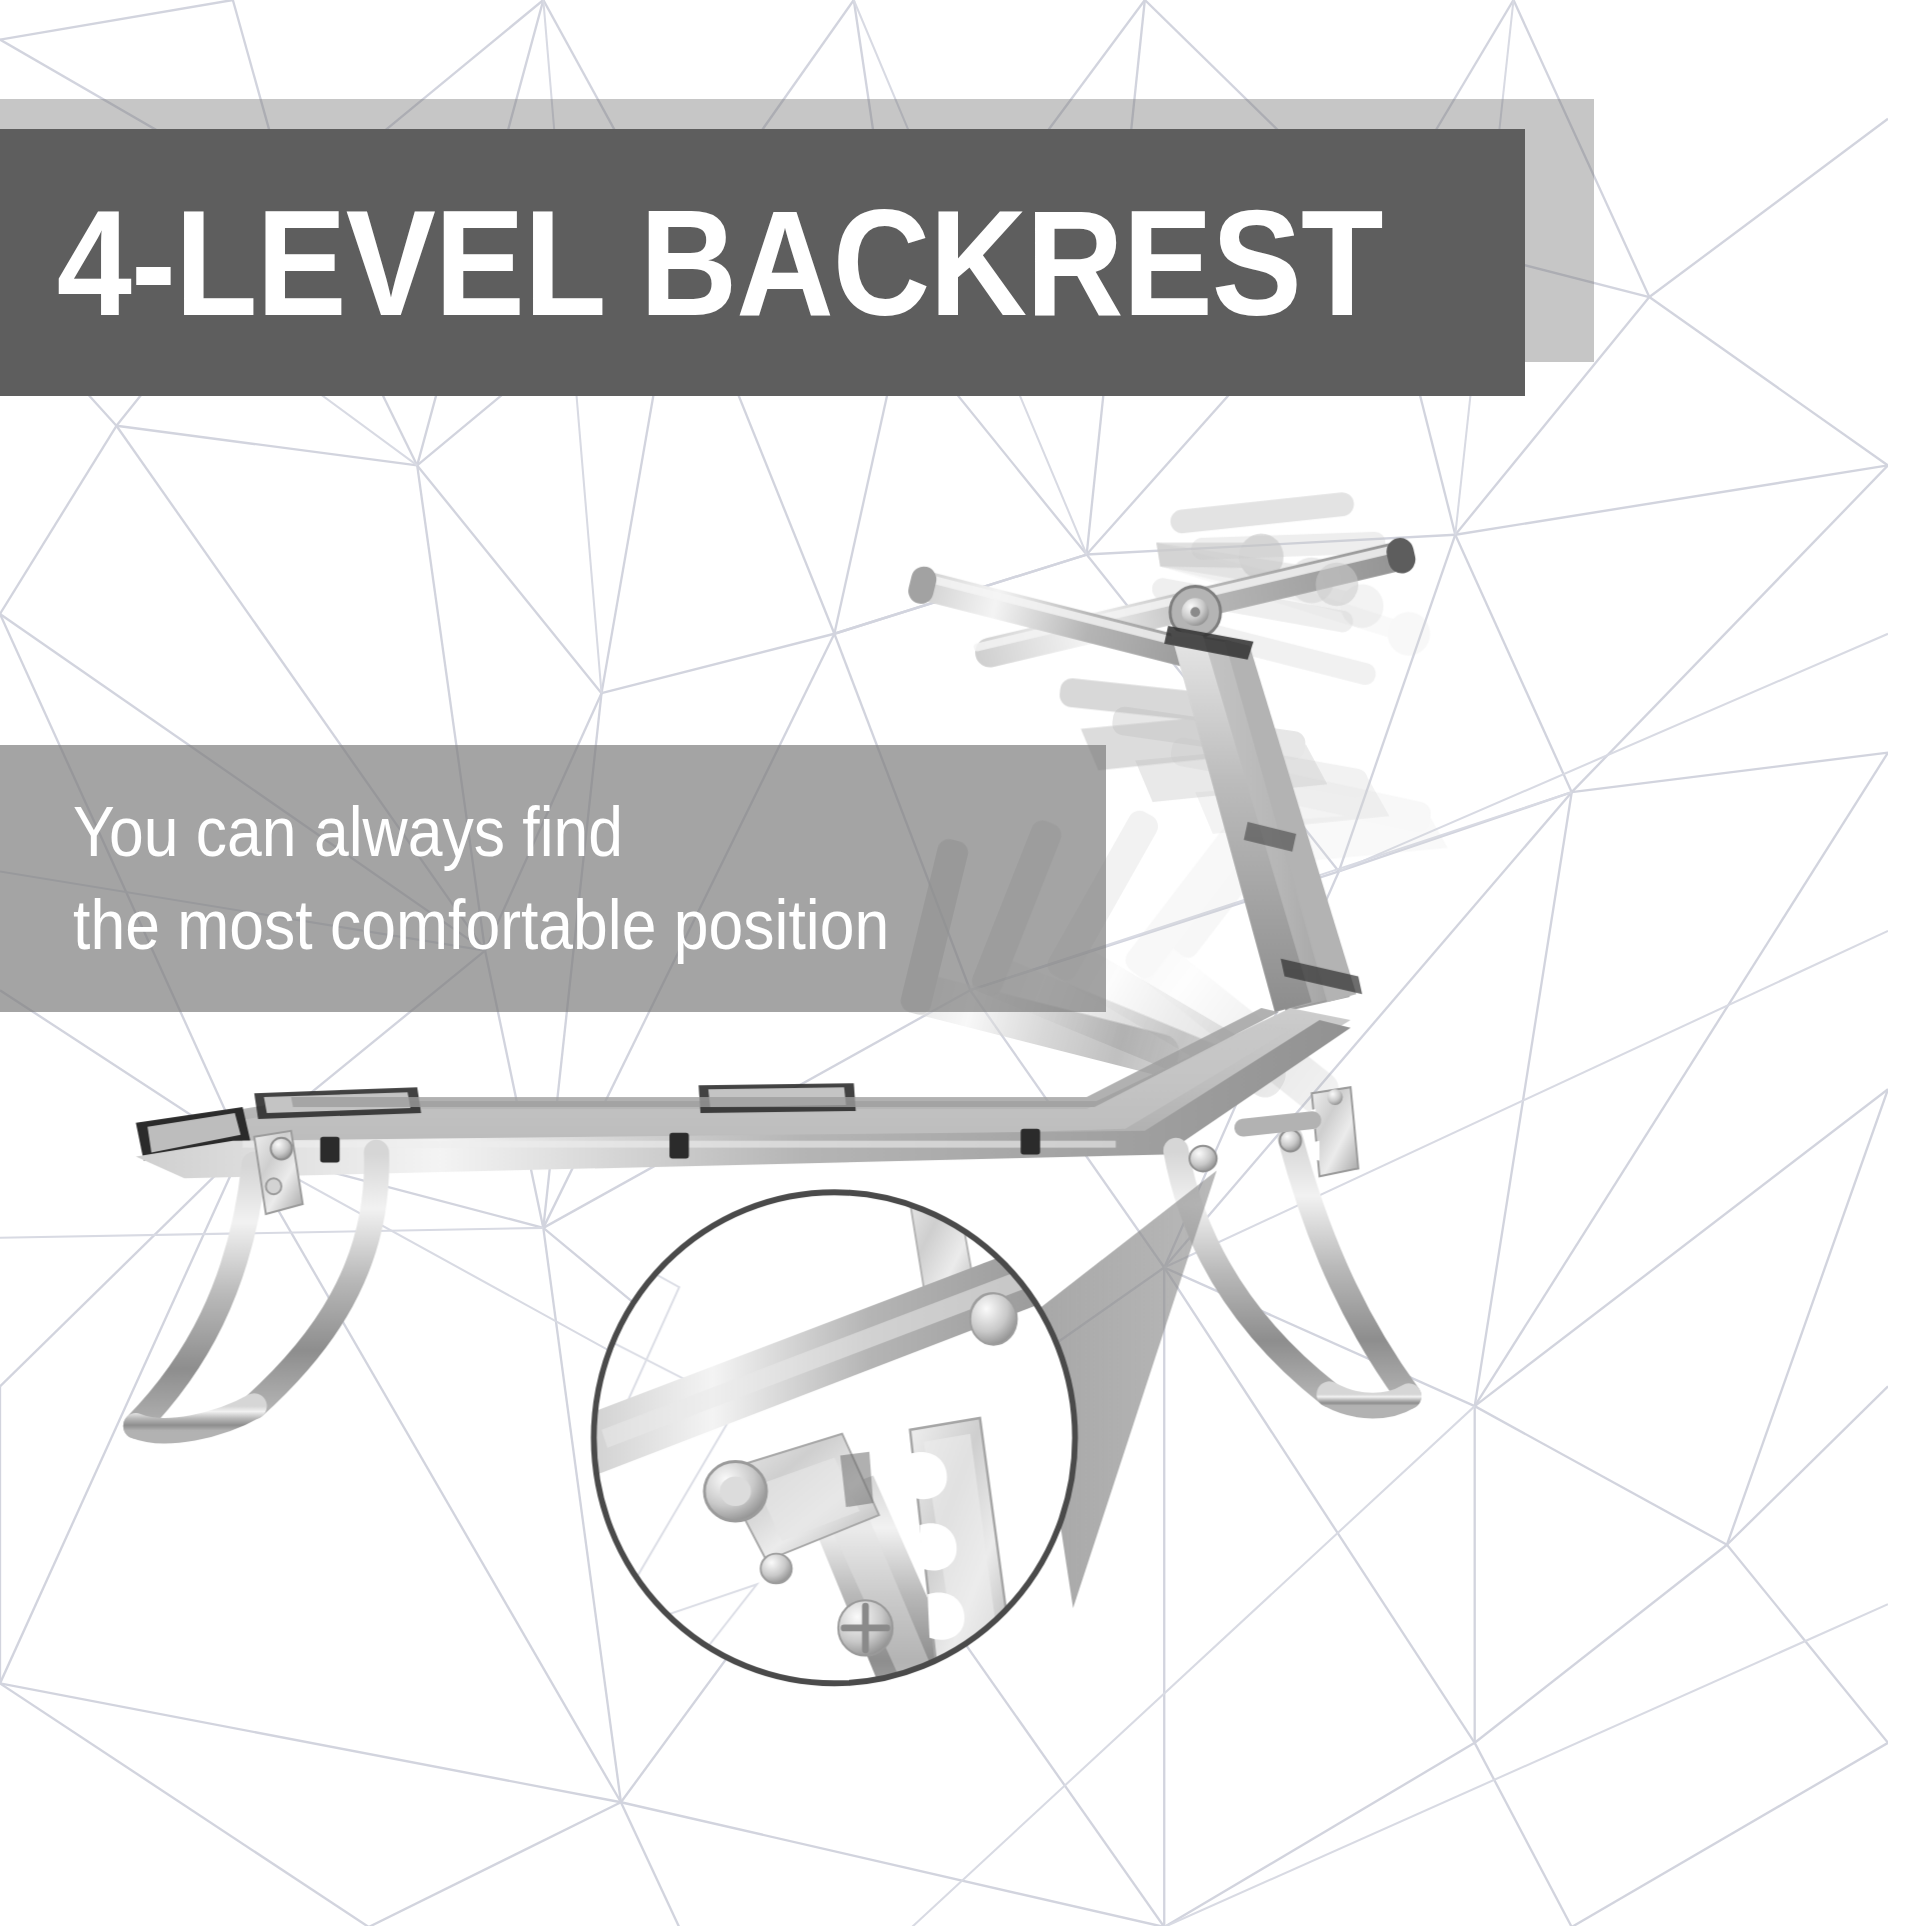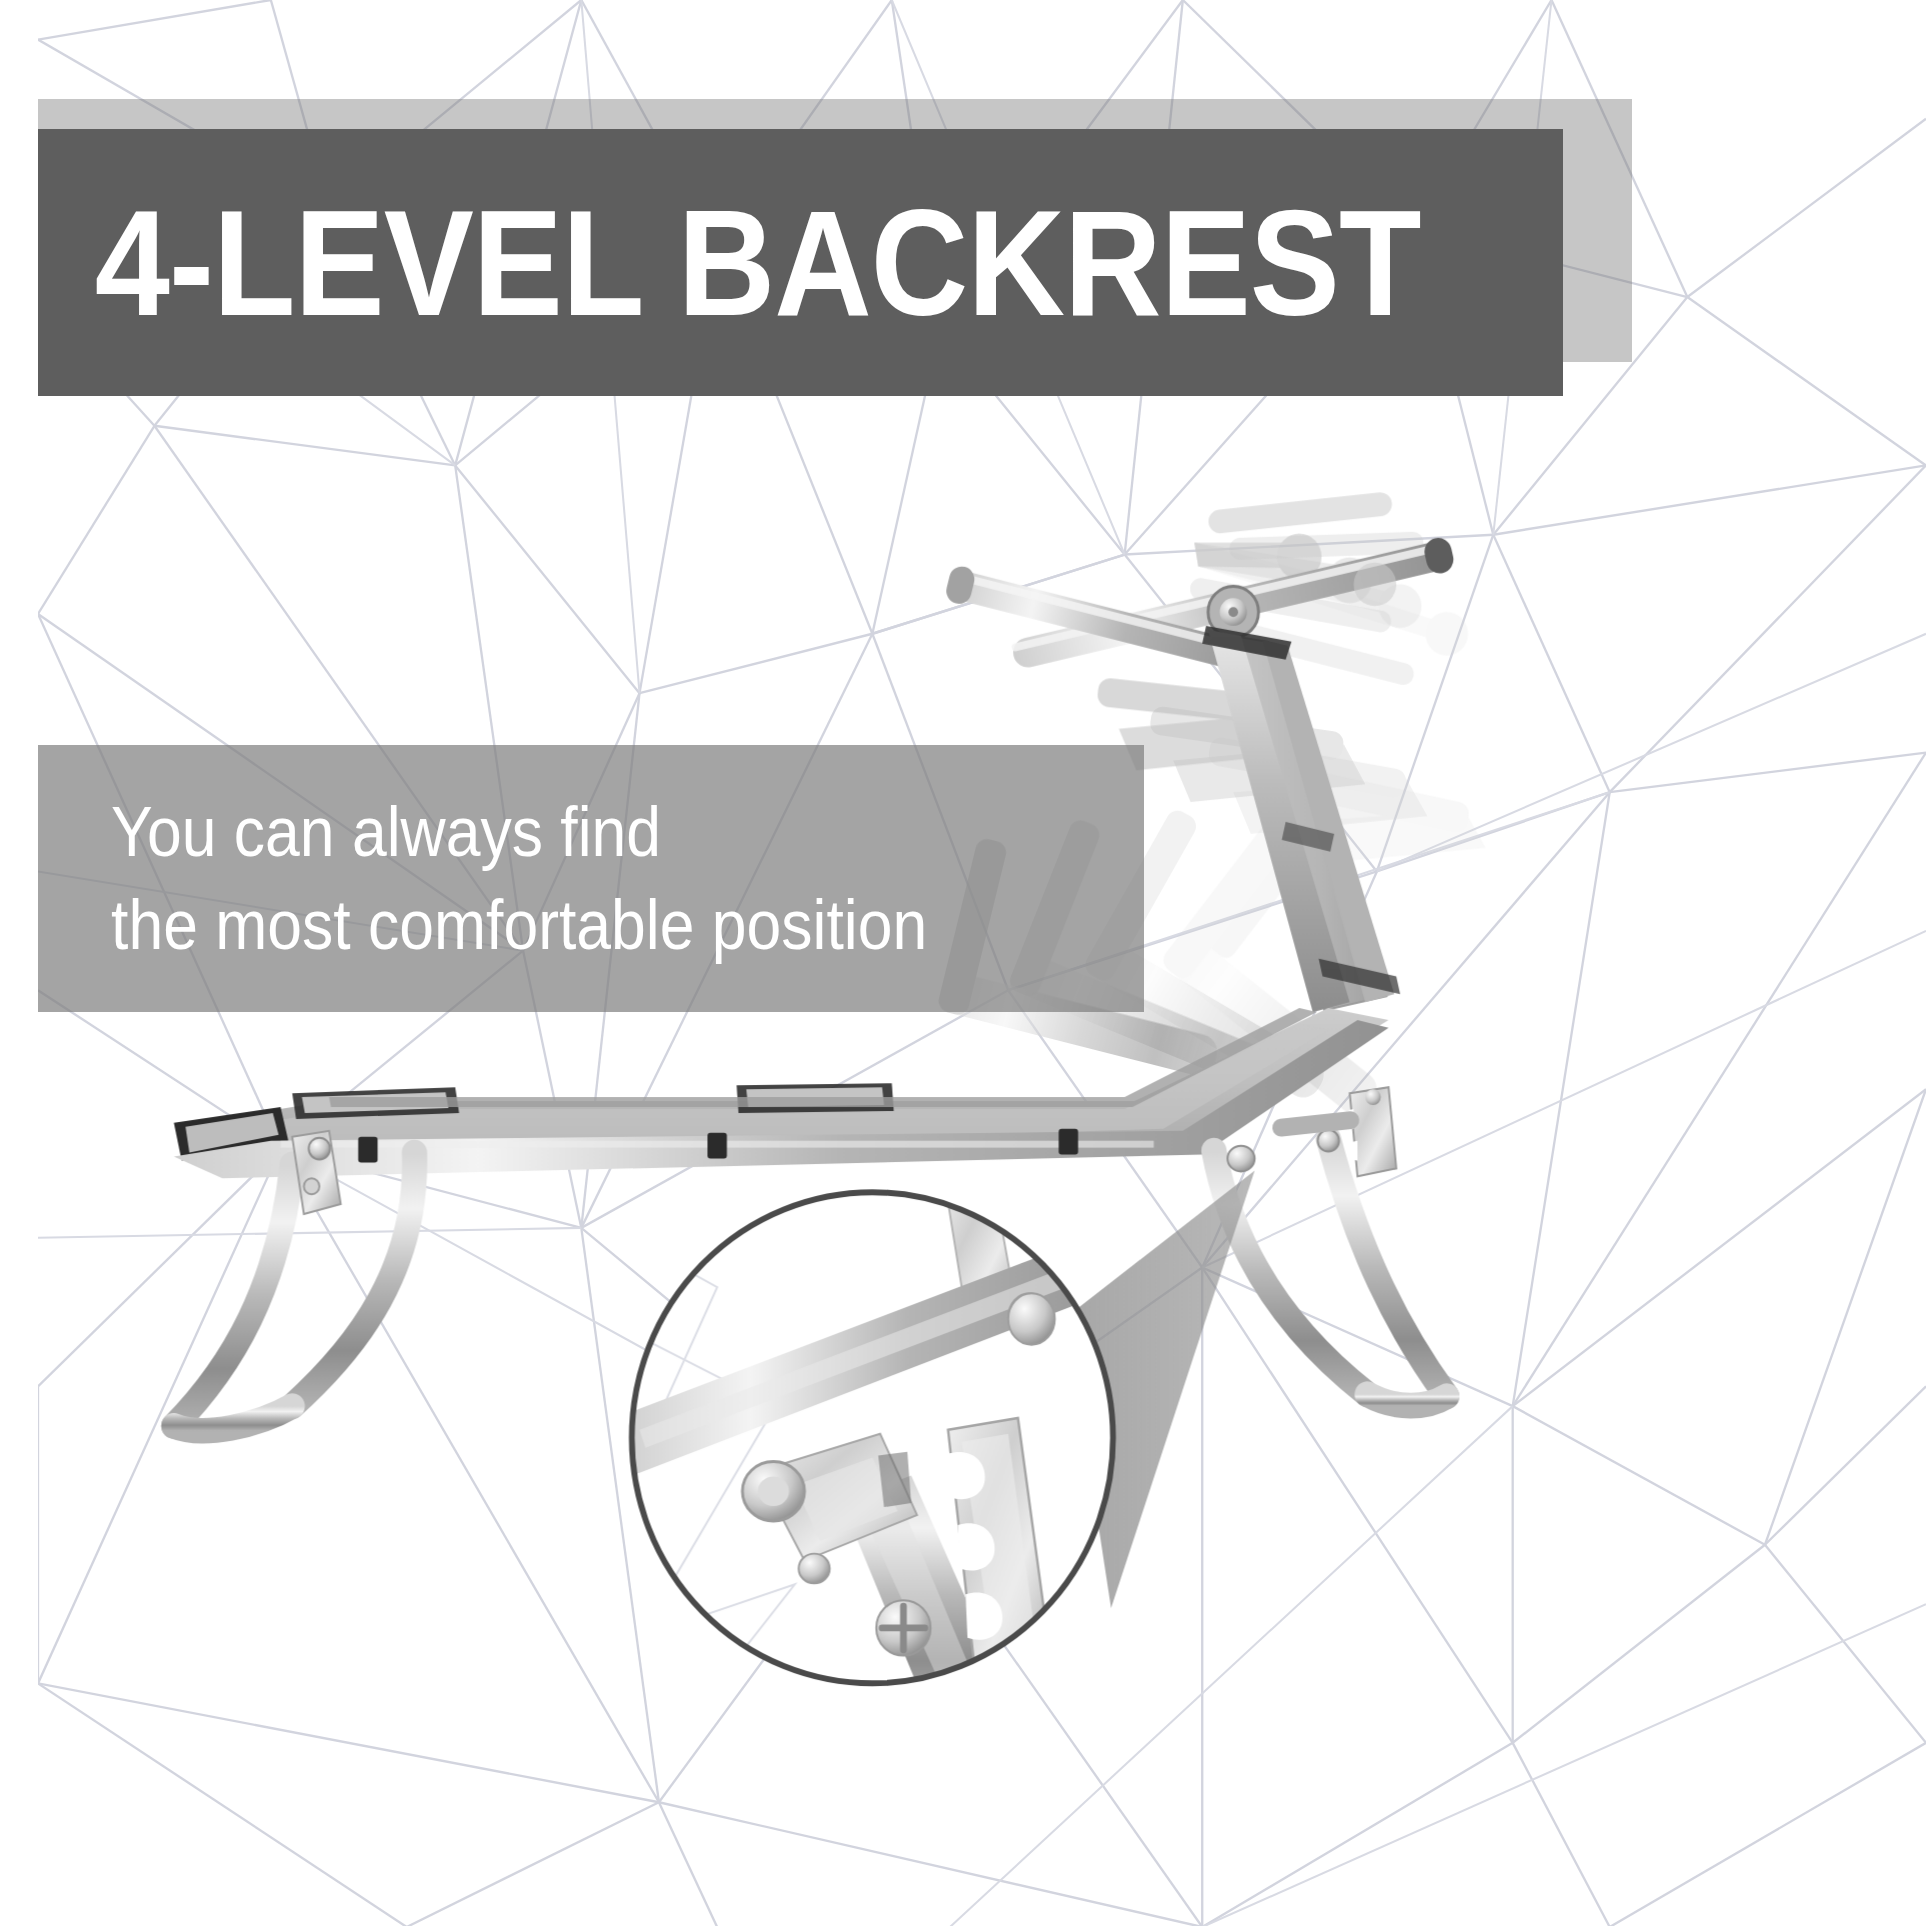--- a/index.html
+++ b/index.html
@@ -1,21 +1,21 @@
 <!DOCTYPE html>
 <html><head>
 <meta charset="utf-8">
 <style>
   html,body{margin:0;padding:0;}
   body{
     width:1927px;height:1927px;overflow:hidden;position:relative;
     background:#ffffff;
     font-family:"Liberation Sans", sans-serif;
   }
-  #stage{position:absolute;inset:0;width:1888px;height:1927px;margin-left:38px;}
+  #stage{position:absolute;inset:0;width:1888px;height:1927px;}
 
   
   .bg-mesh{position:absolute;inset:0;width:100%;height:100%;}
 
   
   .product{position:absolute;inset:0;width:100%;height:100%;}
 
   
   .band-light{
     position:absolute;left:0;top:99px;width:1594px;height:263px;

